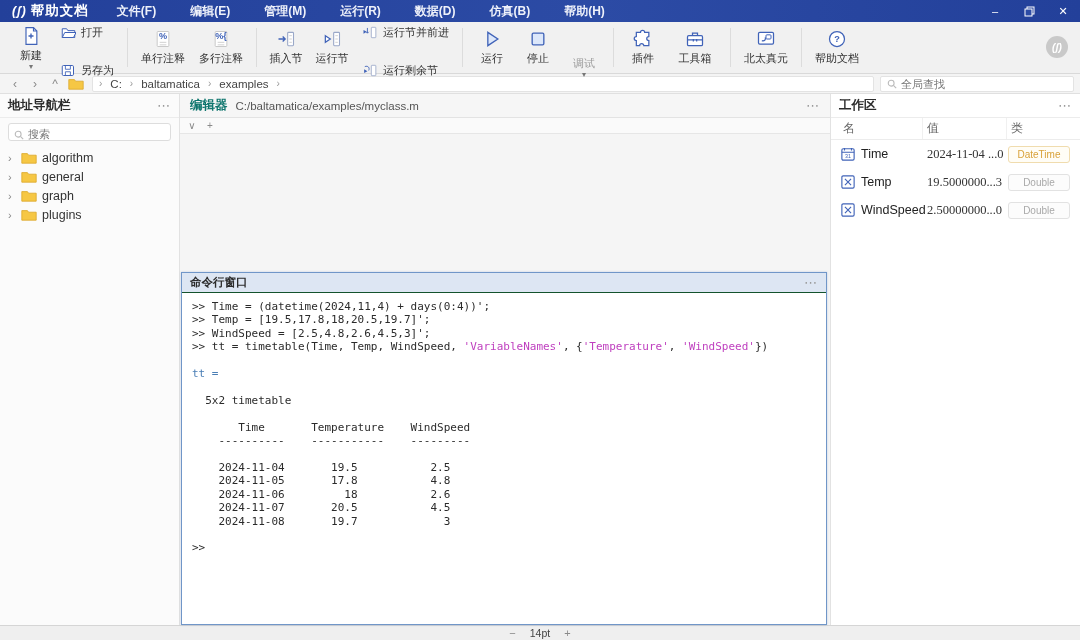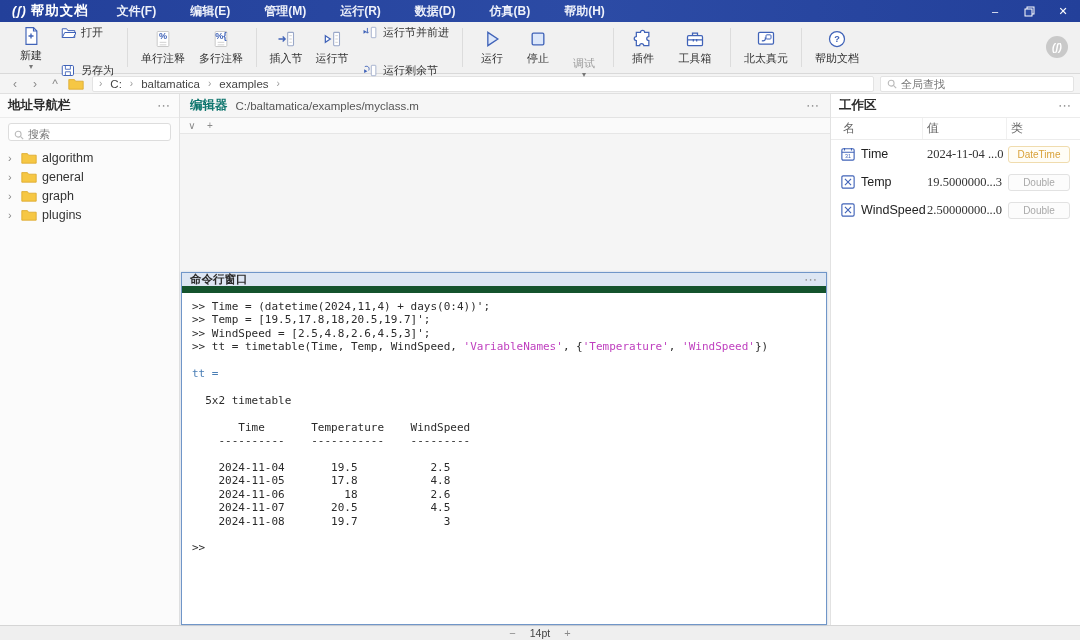--- a/index.html
+++ b/index.html
@@ -69,21 +69,21 @@
   .editor-title { font-weight:bold; font-size:12.5px; color:#0f766e; }
   .editor-path { font-size:11.5px; color:#555; }
   .tabstrip { height:16px; background:#fafafa; border-bottom:1px solid #e6e6e6;
     display:flex; align-items:center; padding:0 4px; gap:2px; }
   .tab-btn { width:16px; height:14px; display:flex; align-items:center; justify-content:center;
     color:#8a8a8a; font-size:10px; border-radius:2px; }
   .editor-body { height:138px; background:#f5f5f5; }
 
   .console { flex:1; margin:0 3px 0 1px; background:#fff; border:1px solid #7096c8;
     display:flex; flex-direction:column; box-shadow:0 0 2px rgba(90,130,190,.35); }
-  .console-head { height:20px; background:#dde6f3; border-bottom:7px solid #14532d;
+  .console-head { height:20px; background:#dde6f3; border-bottom:1px solid #14532d;
     display:flex; align-items:center; padding:0 8px;gap:42px; }
   .console-title { font-size:11.5px; font-weight:bold; color:#2b2b2b; }
   .console-body { flex:1; overflow:hidden; padding:7px 10px;
     font-family:"DejaVu Sans Mono","Liberation Mono",monospace; font-size:11px; line-height:13.4px; }
   .console-line { white-space:pre; }
   .c-d { color:#2b2b2b; } .c-m { color:#bf3fbf; } .c-b { color:#4a7eb5; }
 
   .workspace { width:250px; background:#fff; border-left:1px solid #e2e2e2; display:flex; flex-direction:column; }
   .ws-cols { height:22px; display:flex; align-items:center; border-bottom:1px solid #ececec; font-size:12px; color:#666; }
   .ws-col { padding-left:12px; }

